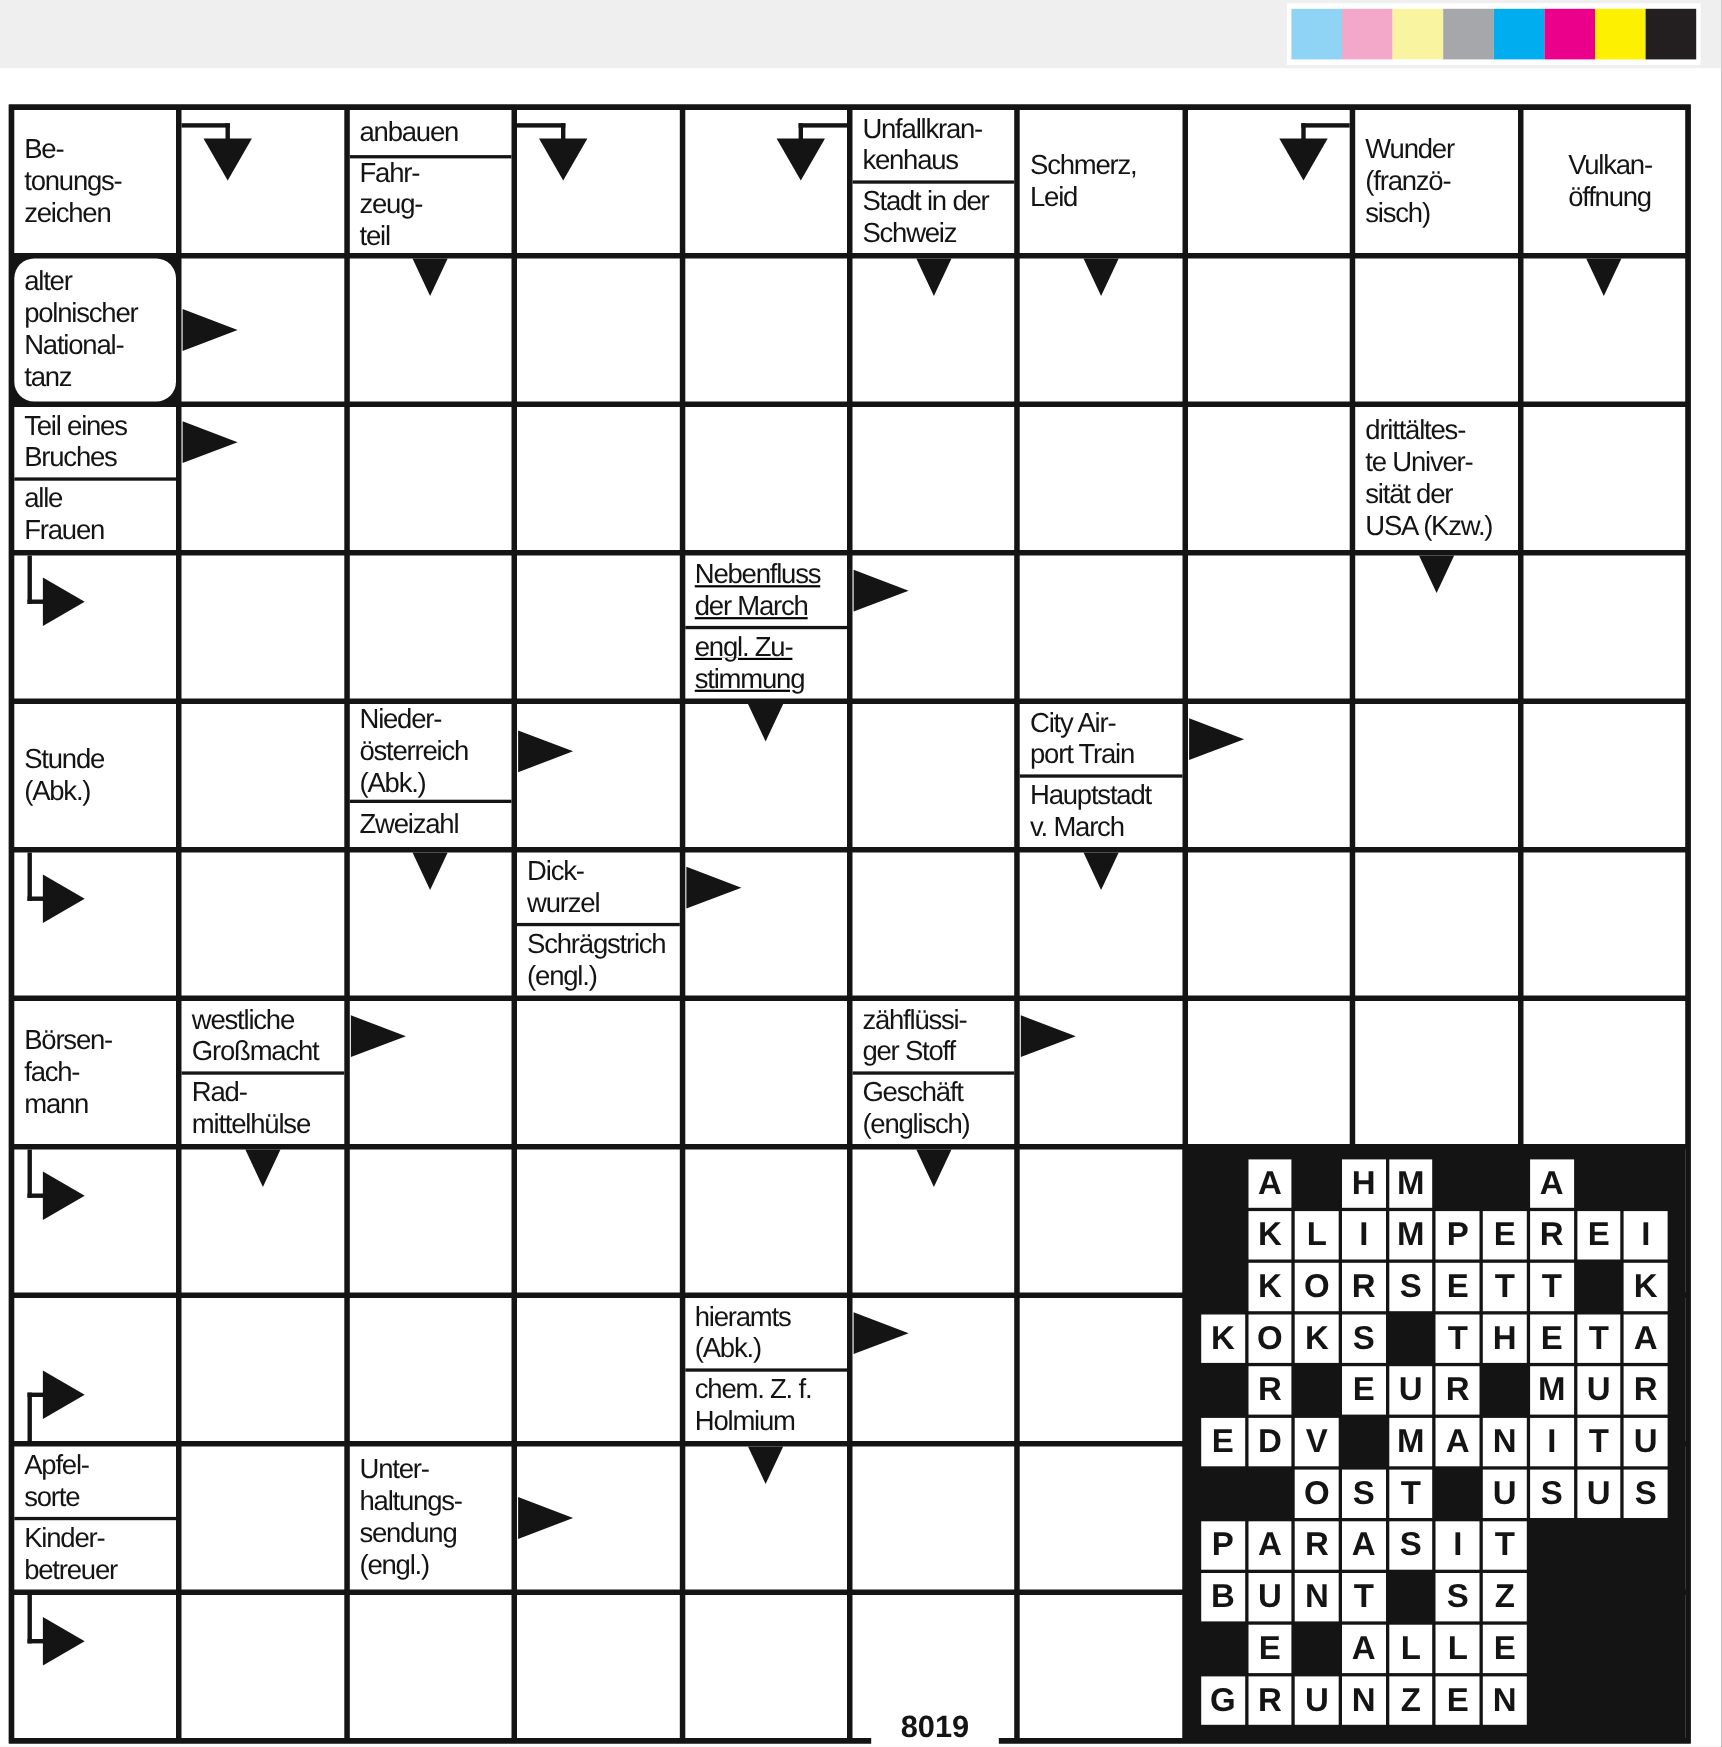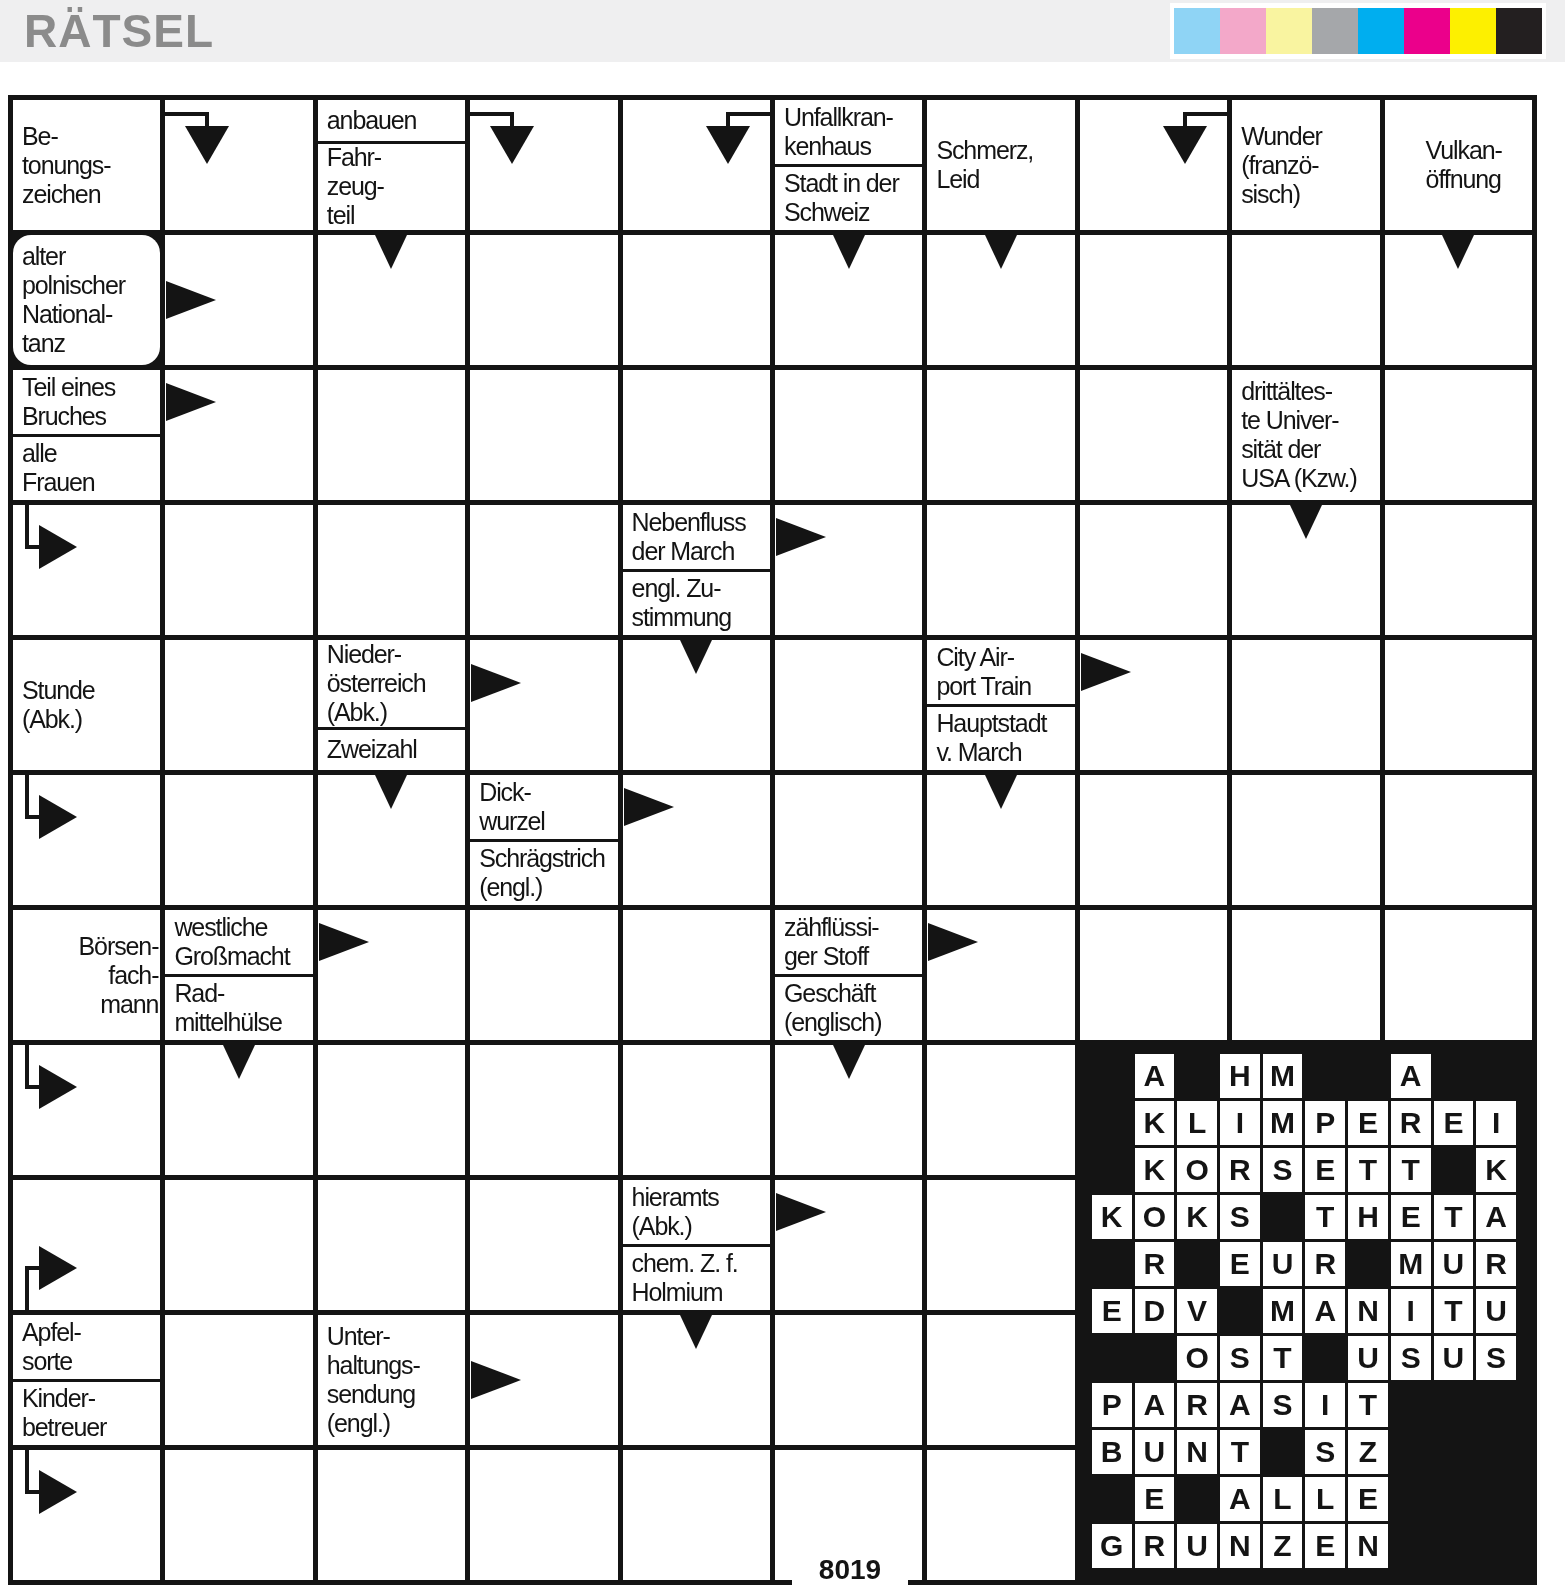--- a/index.html
+++ b/index.html
@@ -48,21 +48,20 @@
              align-items:center; justify-content:center; font-size:30px; line-height:36px; color:var(--ink); }
 
   .puzzle-num{ position:absolute; left:792px; top:1552px; width:116px; height:36px; line-height:36px;
                text-align:center; background:#fff; font-weight:bold; font-size:28px; color:var(--ink); z-index:10; }
 </style>
 </head>
 <body>
 
 <div class="page">
   <div class="band"></div>
-  <div class="page-title">RÄTSEL</div>
   <div class="colorbar">
       <div class="swatch" style="background: rgb(143, 212, 245);"></div>
       <div class="swatch" style="background: rgb(243, 168, 201);"></div>
       <div class="swatch" style="background: rgb(249, 244, 160);"></div>
       <div class="swatch" style="background: rgb(165, 167, 170);"></div>
       <div class="swatch" style="background: rgb(0, 174, 239);"></div>
       <div class="swatch" style="background: rgb(235, 0, 139);"></div>
       <div class="swatch" style="background: rgb(253, 240, 0);"></div>
       <div class="swatch" style="background: rgb(35, 31, 32);"></div>
     </div>
@@ -187,21 +186,21 @@
       </div>
       <div class="cell" style="grid-area: 3 / 10;"></div>
       <div class="cell" style="grid-area: 4 / 1;">
         <div class="b-line" style="left: 12px; top: 0px; width: 4px; height: 44px;"></div>
         <div class="b-line" style="left: 12px; top: 40px; width: 16px; height: 4px;"></div>
         <div class="b-tri-right" style="left: 26px; top: 20px;"></div>
       </div>
       <div class="cell" style="grid-area: 4 / 2;"></div>
       <div class="cell" style="grid-area: 4 / 3;"></div>
       <div class="cell" style="grid-area: 4 / 4;"></div>
-      <div class="cell clue-cell" style="grid-area: 4 / 5;">
+      <div class="cell clue-cell" style="grid-area: 4 / 5; text-decoration: underline;">
         <div class="sec" style="flex: 2.5 1 0px;">
           <div class="ln">Nebenfluss</div>
           <div class="ln">der March</div>
           <div class="arr-right"></div>
         </div>
         <div class="sec" style="flex: 2.5 1 0px;">
           <div class="ln">engl. Zu-</div>
           <div class="ln">stimmung</div>
         </div>
       </div>
@@ -270,21 +269,21 @@
         </div>
       </div>
       <div class="cell" style="grid-area: 6 / 5;"></div>
       <div class="cell" style="grid-area: 6 / 6;"></div>
       <div class="cell" style="grid-area: 6 / 7;">
         <div class="arr-down"></div>
       </div>
       <div class="cell" style="grid-area: 6 / 8;"></div>
       <div class="cell" style="grid-area: 6 / 9;"></div>
       <div class="cell" style="grid-area: 6 / 10;"></div>
-      <div class="cell clue-cell" style="grid-area: 7 / 1; text-align: right;">
+      <div class="cell clue-cell" style="grid-area: 7 / 1;">
         <div class="sec" style="flex: 3.5 1 0px;">
           <div class="ln">Börsen-</div>
           <div class="ln">fach-</div>
           <div class="ln">mann</div>
         </div>
       </div>
       <div class="cell clue-cell" style="grid-area: 7 / 2;">
         <div class="sec" style="flex: 2.5 1 0px;">
           <div class="ln">westliche</div>
           <div class="ln">Großmacht</div>

